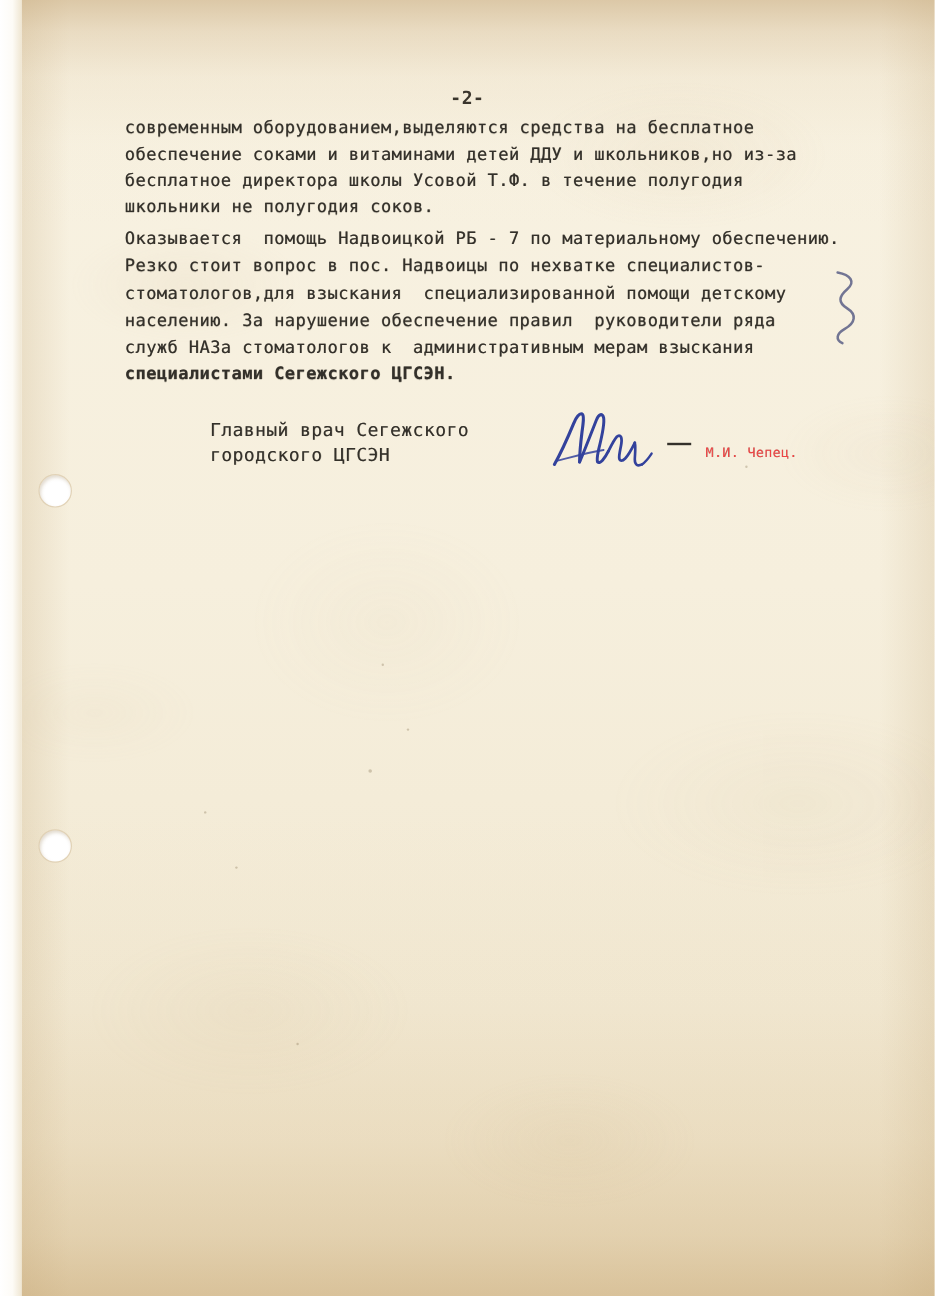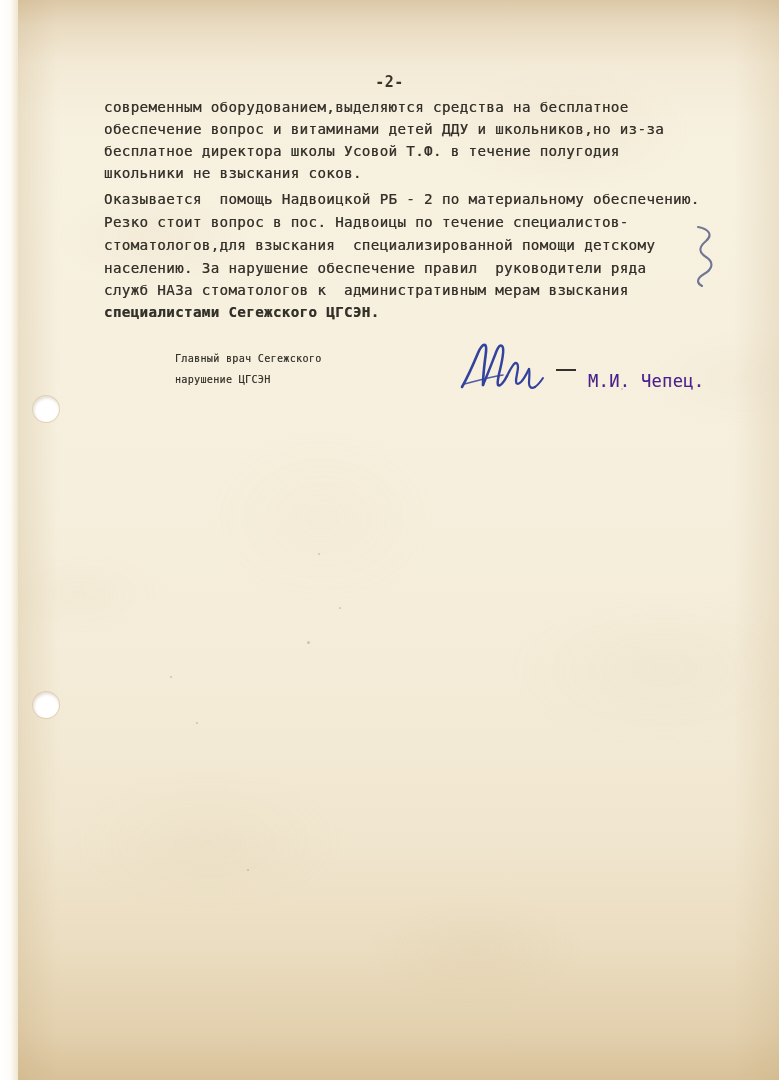--- a/index.html
+++ b/index.html
@@ -144,38 +144,38 @@
   .p2 .tline:nth-child(3) { top: 238px; }
   .p2 .tline:nth-child(4) { top: 261px; }
   .p2 .tline:nth-child(5) { top: 283px; }
   .p2 .tline:nth-child(6) { top: 305px; font-weight: bold; }
 
   
   #sigblock {
     position: absolute;
     left: 175px;
     top: 348px;
-    font-size: 10px;
+    font-size: 15px;
     line-height: 21px;
     letter-spacing: 0.35px;
     white-space: pre;
     color: #33302a;
     text-shadow:
       0.35px 0 0 rgba(60,55,45,0.38),
       0 0.35px 0 rgba(60,55,45,0.18);
   }
 
   #sig-name {
     position: absolute;
     left: 588px;
     top: 371px;
-    font-size: 17px;
+    font-size: 11px;
     letter-spacing: 0.35px;
     white-space: pre;
-    color: #4c1d95;
+    color: #ef4444;
     text-shadow: 0.35px 0 0 rgba(60,55,45,0.38);
   }
 
   #sig-dash {
     position: absolute;
     left: 556px;
     top: 369px;
     width: 20px;
     height: 2px;
     background: #34312b;
@@ -227,35 +227,35 @@
   <div class="speck" style="left:196px; top:722px; width:2px; height:2px;"></div>
   <div class="speck" style="left:621px; top:388px; width:2px; height:2px;"></div>
   <div class="speck" style="left:247px; top:869px; width:2px; height:2px;"></div>
 
   <div id="typed">
 
     <div class="page-no">-2-</div>
 
     <div class="p1">
       <div class="tline">современным оборудованием,выделяются средства на бесплатное</div>
-      <div class="tline">обеспечение вопрос и витаминами детей ДДУ и школьников,но из-за</div>
+      <div class="tline">обеспечение соками и витаминами детей ДДУ и школьников,но из-за</div>
       <div class="tline">бесплатное директора школы Усовой Т.Ф. в течение полугодия</div>
-      <div class="tline">школьники не взыскания соков.</div>
+      <div class="tline">школьники не полугодия соков.</div>
     </div>
 
     <div class="p2">
-      <div class="tline">Оказывается  помощь Надвоицкой РБ - 2 по материальному обеспечению.</div>
-      <div class="tline">Резко стоит вопрос в пос. Надвоицы по течение специалистов-</div>
+      <div class="tline">Оказывается  помощь Надвоицкой РБ - 7 по материальному обеспечению.</div>
+      <div class="tline">Резко стоит вопрос в пос. Надвоицы по нехватке специалистов-</div>
       <div class="tline">стоматологов,для взыскания  специализированной помощи детскому</div>
       <div class="tline">населению. За нарушение обеспечение правил  руководители ряда</div>
       <div class="tline">служб НАЗа стоматологов к  административным мерам взыскания</div>
       <div class="tline">специалистами Сегежского ЦГСЭН.</div>
     </div>
 
-    <div id="sigblock"><span>Главный врач Сегежского</span><br><span>нарушение ЦГСЭН</span></div>
+    <div id="sigblock"><span>Главный врач Сегежского</span><br><span>городского ЦГСЭН</span></div>
 
     <div id="sig-dash"></div>
 
     <div id="sig-name">М.И. Чепец.</div>
 
   </div>
 
   <svg id="autograph" viewBox="0 0 110 60">
     <g fill="none" stroke="#33429c" stroke-linecap="round" stroke-linejoin="round">
       <path d="M6,47 C10,40 17,25 22,13 C24,8 27,4 29,5 C31,6 30,13 29,20

